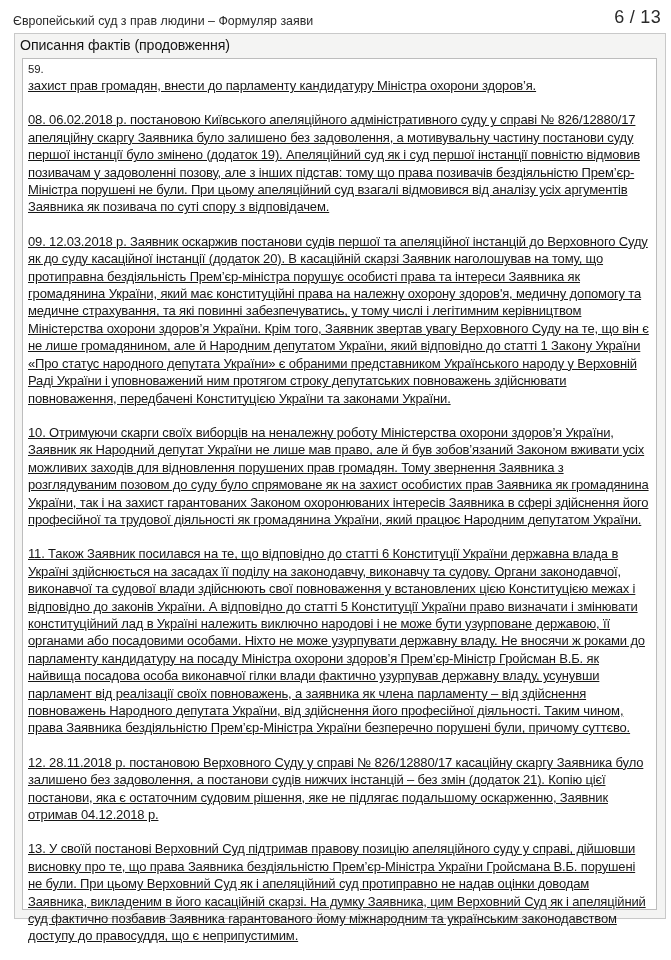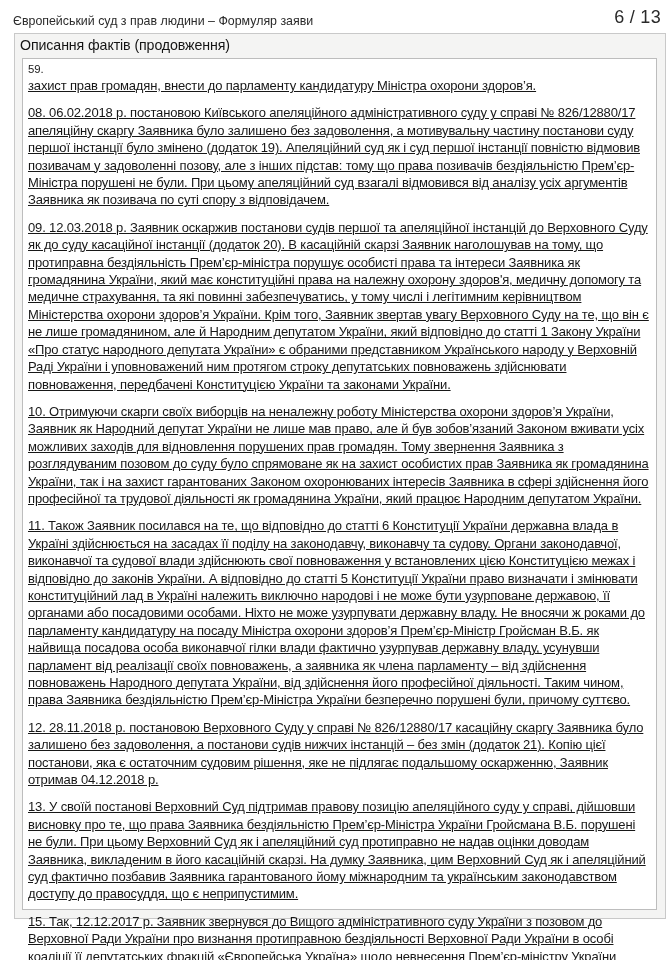--- a/index.html
+++ b/index.html
@@ -64,21 +64,21 @@
     .para {
       margin: 0;
       font-size: 13px;
       line-height: 17.4px;
       letter-spacing: -0.15px;
       color: #171717;
       white-space: normal;
       text-decoration: underline;
     }
     .para + .para {
-      margin-top: 10px;
+      margin-top: 17px;
     }
     .num-line {
       font-size: 11.35px;
       line-height: 15px;
       margin: 0;
       color: #202020;
     }
   </style>
 </head>
 <body>

